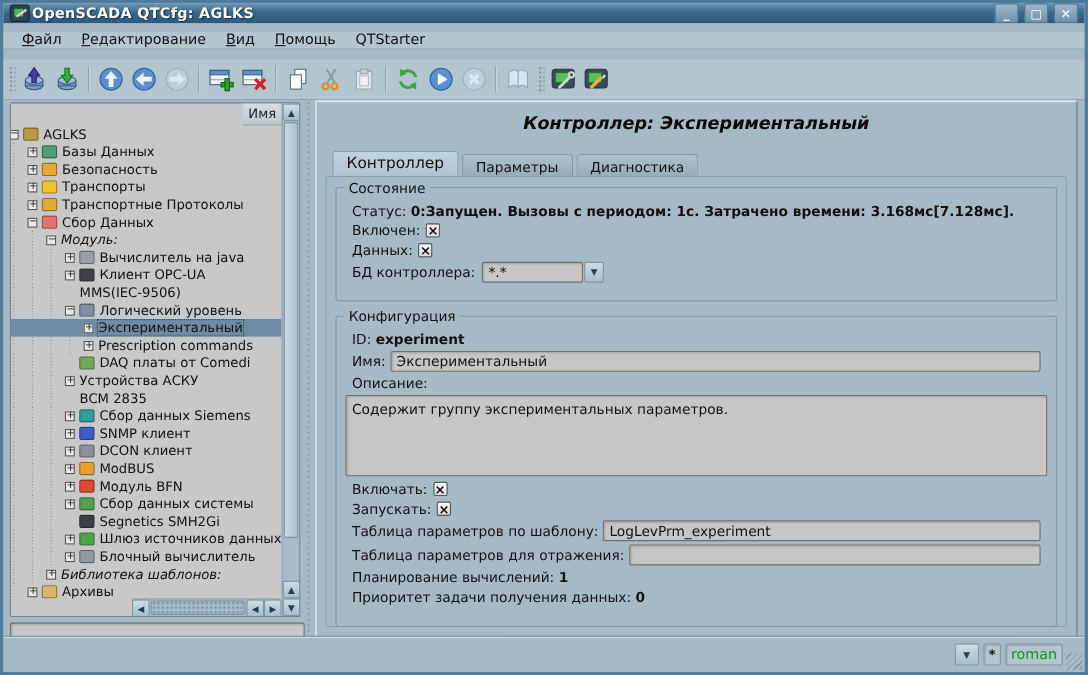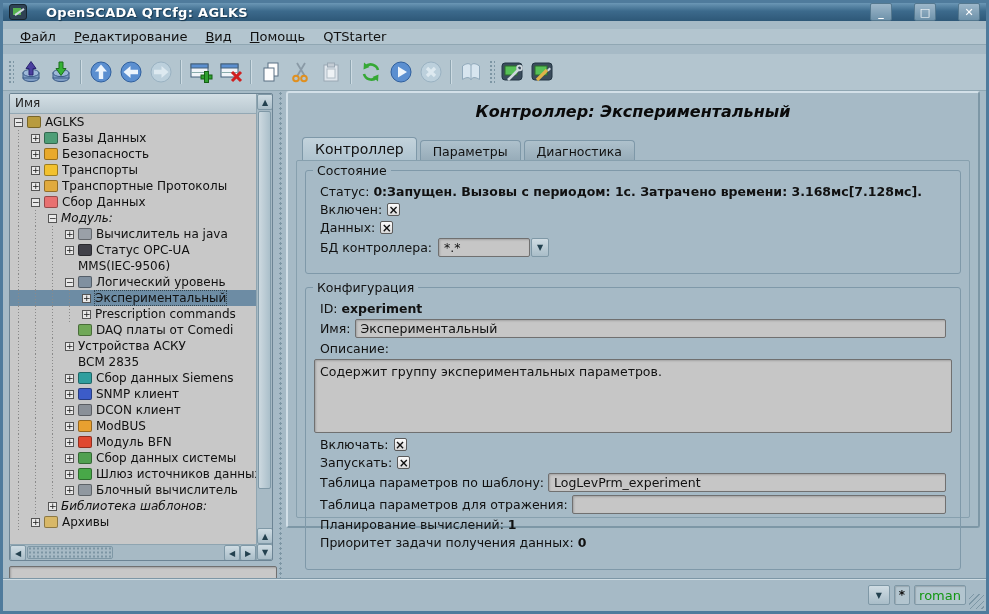--- a/index.html
+++ b/index.html
@@ -3,21 +3,21 @@
 <meta charset="utf-8">
 <style>
   html,body{margin:0;padding:0;background:#5c7f99;}
   *{box-sizing:border-box;}
   body{font-family:"DejaVu Sans","Liberation Sans",sans-serif;font-size:12px;color:#111;}
   #window{position:relative;width:989px;height:614px;background:#a6bac6;
     border:3px solid #4f7b9c;outline:1px solid #1e3a50;overflow:hidden;}
   
   #titlebar{position:absolute;left:0;top:0;right:0;height:18px;
     background:linear-gradient(#6b97b5 0%,#3c6a8c 45%,#2e5878 100%);
-    display:flex;align-items:center;padding:0 6px;gap:19px;}
+    display:flex;align-items:center;padding:0 6px;gap:2px;}
   #titlebar .ttext{color:#fff;font-weight:bold;font-size:13px;letter-spacing:.3px;
     text-shadow:1px 1px 1px #16354c;flex:1;}
   .appicon{width:18px;height:16px;border-radius:3px;background:#2f4254;border:1px solid #16242f;
     position:relative;flex:none;}
   .appicon::before{content:"";position:absolute;left:3px;top:3px;width:8px;height:7px;background:#55b14f;}
   .appicon::after{content:"";position:absolute;left:4px;top:6px;width:11px;height:2px;background:#cfd8de;transform:rotate(-35deg);}
   .winbtn{width:22px;height:18px;margin-left:3px;border:1px solid #54788f;border-radius:2px;
     background:linear-gradient(#9db7ca,#6e92aa);color:#fff;font-weight:bold;font-size:11px;
     display:flex;align-items:center;justify-content:center;line-height:1;flex:none;cursor:default;}
   
@@ -35,21 +35,21 @@
     border-left:1px solid #8ea5b1;border-right:1px solid #cddbe2;}
   .tb-btn{width:30px;height:30px;flex:none;display:flex;align-items:center;justify-content:center;
     border:1px solid transparent;border-radius:3px;}
   .tb-btn svg{width:24px;height:24px;}
   
   #content{position:absolute;left:0;top:88px;right:0;bottom:33px;background:#a6bac6;}
   
   #tree-frame{position:absolute;left:6px;top:2px;width:264px;height:468px;background:#c8c8c8;
     border:1px solid #6e8striped;border:1px solid #6c8494;border-radius:2px;display:flex;flex-direction:column;overflow:hidden;}
   #tree-top{display:flex;flex:1;min-height:0;}
-  #tree-main{flex:1;min-width:0;display:flex;flex-direction:column;}
+  #tree-main{flex:1;min-width:0;display:flex;flex-direction:column;align-items:flex-end;}
   #tree-header{height:20px;background:linear-gradient(#d4dfe5,#b9c8d0);border-bottom:1px solid #93a8b4;
     padding:2px 5px;font-size:12px;color:#222;flex:none;}
   #tree-rows{flex:1;overflow:hidden;position:relative;}
   .trow{height:16px;display:flex;align-items:center;white-space:nowrap;overflow:hidden;padding-left:4px;}
   .trow.selected{background:#6d8ca4;}
   .guide{width:17px;height:16px;flex:none;
     background-image:linear-gradient(#8a8a8a 1px,transparent 1px);
     background-size:1px 3px;background-repeat:repeat-y;background-position:4px 0;}
   .expander{width:9px;height:9px;flex:none;border:1px solid #555;background:#e8e8e8;
     font-size:9px;line-height:7px;text-align:center;margin-right:4px;color:#111;}
@@ -69,21 +69,21 @@
     background-image:radial-gradient(circle,#7d96a4 1px,transparent 1.2px);background-size:4px 4px;background-position:center;}
   .sb-groove-h{flex:1;}
   
   #tree-input{position:absolute;left:6px;top:475px;width:268px;height:22px;background:#c8c8c8;
     border:1px solid #707070;border-radius:2px;box-shadow:inset 1px 1px 2px rgba(0,0,0,.2);}
   
   #splitter{position:absolute;left:272px;top:0;width:10px;bottom:0;
     background-image:radial-gradient(circle,#7d96a4 1px,transparent 1.2px);
     background-size:5px 5px;background-position:center 240px;background-repeat:repeat-y;}
   
-  #panel{position:absolute;left:283px;top:0;width:694px;height:437px;background:#a6bac6;
+  #panel{position:absolute;left:283px;top:0;width:694px;height:489px;background:#a6bac6;
     border:2px solid;border-color:#d3e0e8 #7d97a6 #7d97a6 #d3e0e8;border-radius:3px;}
   #panel-title{text-align:center;font-weight:bold;font-style:italic;font-size:16px;margin-top:9px;color:#0a0a0a;}
   #tabs{position:absolute;left:14px;top:44px;display:flex;align-items:flex-end;height:24px;}
   .tab{border:1px solid #7e98a8;border-bottom:none;border-radius:4px 4px 0 0;padding:3px 12px 4px;
     background:linear-gradient(#aec1cc,#96abb8);font-size:12.5px;margin-right:3px;height:21px;}
   .tab.active{background:linear-gradient(#c3d3dc,#aec3cf);height:24px;font-size:14px;}
   #tabpane{position:absolute;left:8px;right:8px;top:67px;bottom:8px;border:1px solid #87a0ae;border-radius:2px;
     background:#a6bac6;padding:0 8px;}
   .groupbox{position:relative;border:1px solid #7f99a9;border-radius:3px;margin-top:9px;padding:10px 8px 6px;}
   .groupbox>legend{position:absolute;top:-8px;left:7px;background:#a6bac6;padding:0 4px;font-size:12.5px;}
@@ -312,21 +312,21 @@
                 <span class="expander">+</span>
                 <span class="ticon" style="background: rgb(154, 160, 168);"></span>
                 <span class="tlabel">Вычислитель на java</span>
               </div>
               <div class="trow">
                 <span class="guide"></span>
                 <span class="guide"></span>
                 <span class="guide"></span>
                 <span class="expander">+</span>
                 <span class="ticon" style="background: rgb(64, 64, 72);"></span>
-                <span class="tlabel">Статус OPC-UA</span>
+                <span class="tlabel">Клиент OPC-UA</span>
               </div>
               <div class="trow">
                 <span class="guide"></span>
                 <span class="guide"></span>
                 <span class="guide"></span>
                 <span class="noexp"></span>
                 <span class="tlabel">MMS(IEC-9506)</span>
               </div>
               <div class="trow">
                 <span class="guide"></span>
@@ -414,20 +414,28 @@
                 <span class="ticon" style="background: rgb(224, 72, 48);"></span>
                 <span class="tlabel">Модуль BFN</span>
               </div>
               <div class="trow">
                 <span class="guide"></span>
                 <span class="guide"></span>
                 <span class="guide"></span>
                 <span class="expander">+</span>
                 <span class="ticon" style="background: rgb(80, 160, 80);"></span>
                 <span class="tlabel">Сбор данных системы</span>
+              </div>
+              <div class="trow">
+                <span class="guide"></span>
+                <span class="guide"></span>
+                <span class="guide"></span>
+                <span class="noexp"></span>
+                <span class="ticon" style="background: rgb(58, 64, 72);"></span>
+                <span class="tlabel">Segnetics SMH2Gi</span>
               </div>
               <div class="trow">
                 <span class="guide"></span>
                 <span class="guide"></span>
                 <span class="guide"></span>
                 <span class="expander">+</span>
                 <span class="ticon" style="background: rgb(72, 168, 72);"></span>
                 <span class="tlabel">Шлюз источников данных</span>
               </div>
               <div class="trow">

